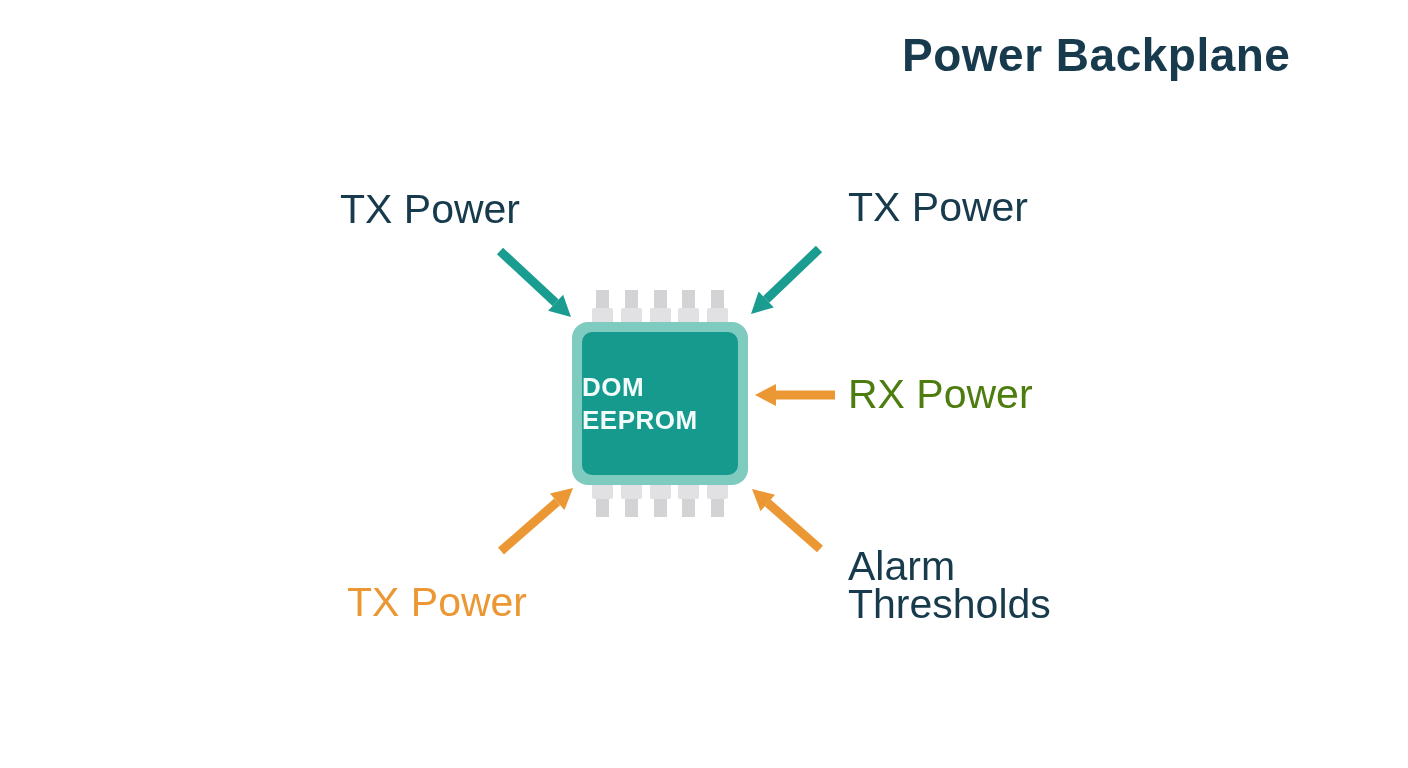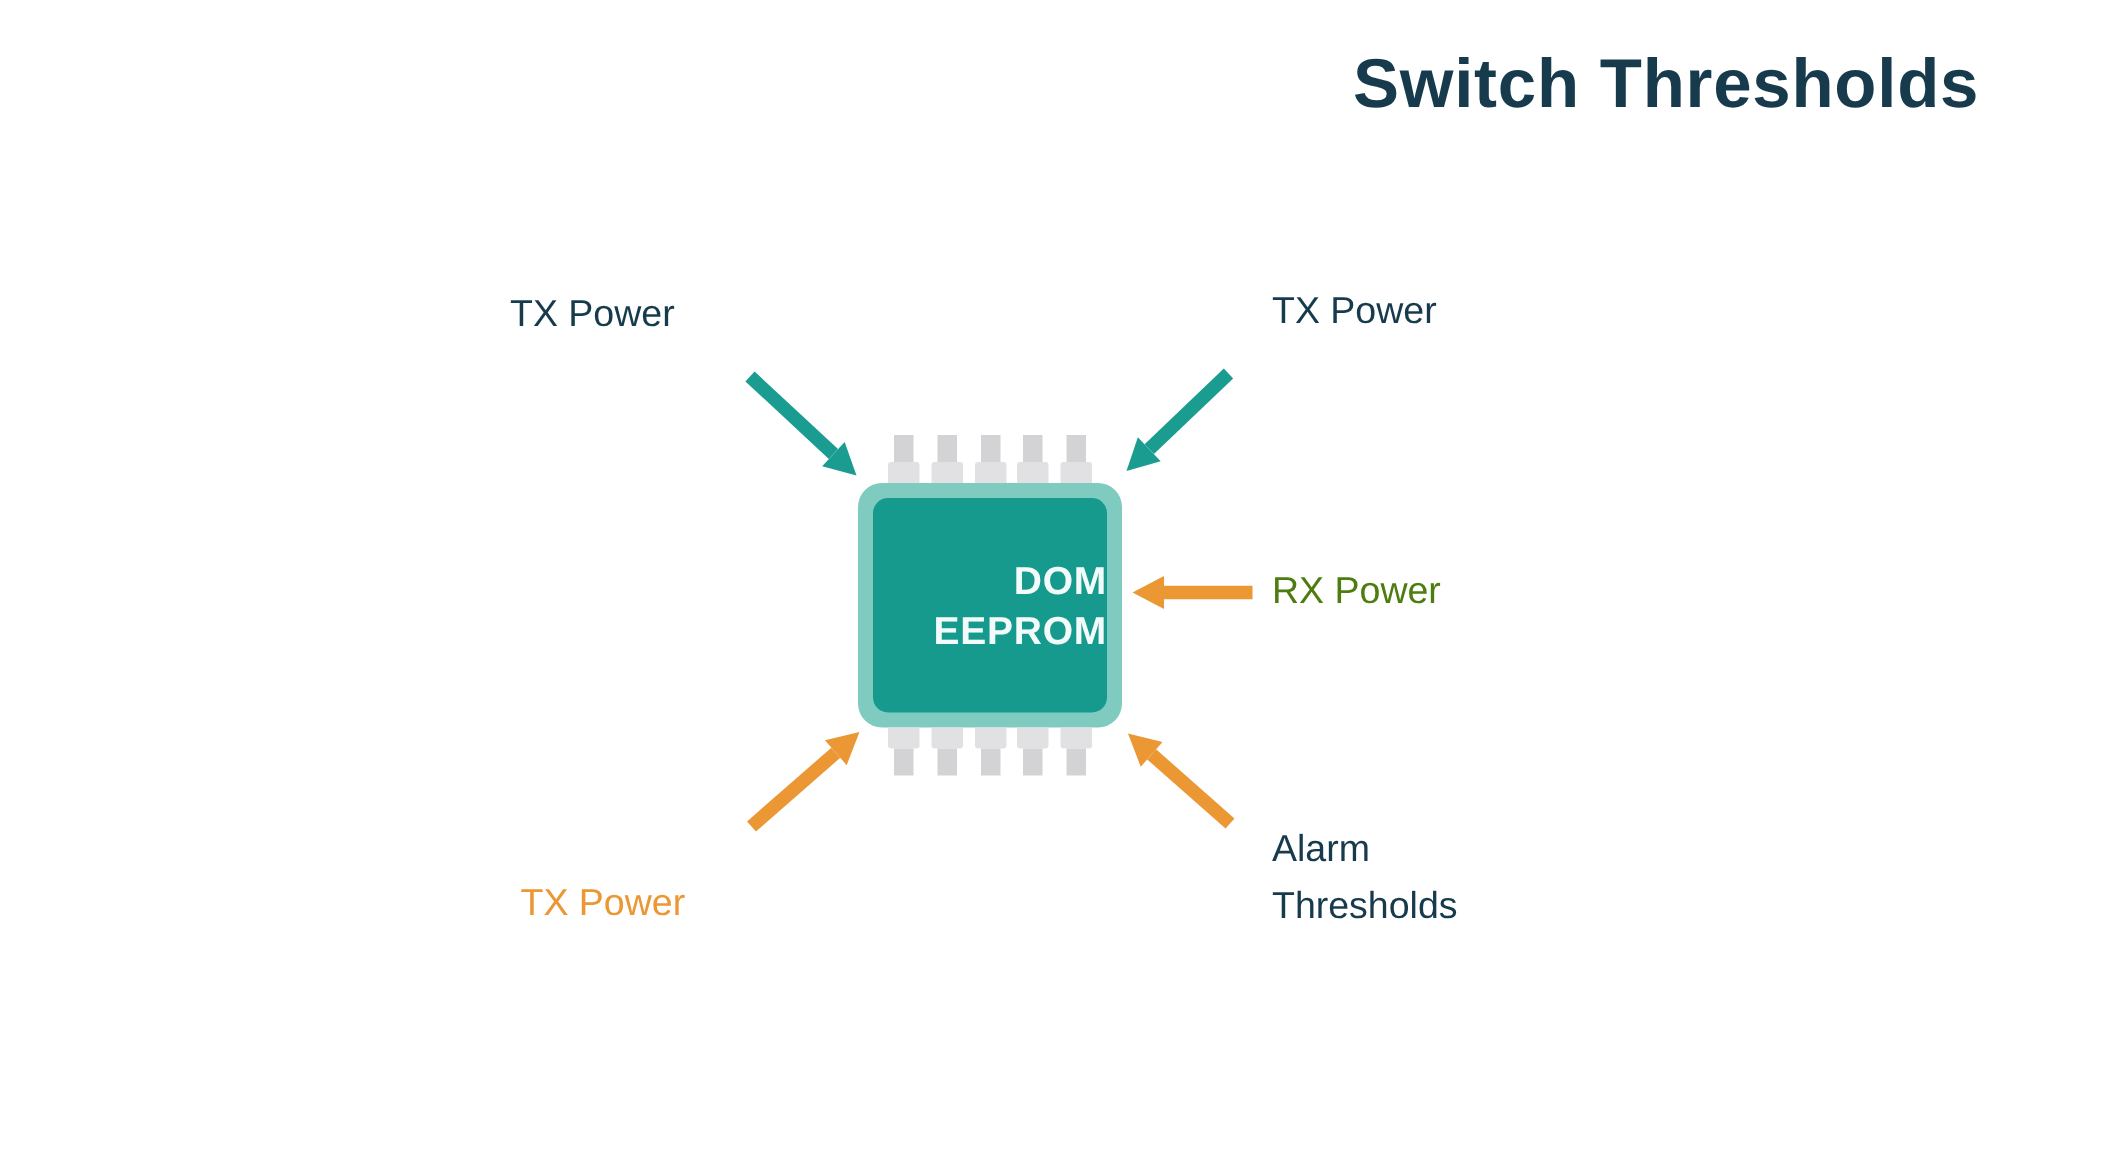--- a/index.html
+++ b/index.html
@@ -5,21 +5,21 @@
   html,body{margin:0;padding:0;background:#ffffff;}
   .canvas{
     position:relative;width:1408px;height:768px;overflow:hidden;
     background:#ffffff;font-family:"Liberation Sans", sans-serif;
   }
   .title{
     position:absolute;left:902px;top:28px;width:460px;
     font-size:46px;font-weight:700;letter-spacing:0.5px;
   }
   .label{
-    position:absolute;font-size:25px;font-weight:400;line-height:38px;
+    position:absolute;font-size:41px;font-weight:400;line-height:38px;
     white-space:pre-line;
   }
   .lbl-tx-top-left{left:340px;top:190px;}
   .lbl-tx-top-right{left:848px;top:188px;}
   .lbl-rx-right{left:848px;top:375px;}
   .lbl-tx-bottom-left{left:347px;top:583px;}
   .lbl-alarm{left:848px;top:547px;}
   .chip{
     position:absolute;left:572px;top:290px;width:176px;height:226px;
   }
@@ -32,34 +32,34 @@
   .pin{display:flex;flex-direction:column;align-items:center;}
   .pin .stem{width:13px;height:18px;}
   .pin .cap{width:21px;height:14px;border-radius:2px 2px 0 0;}
   .pin-row.bottom .pin .cap{border-radius:0 0 2px 2px;}
   .chip-body{
     position:absolute;left:0;top:32px;width:176px;height:163px;
     border-radius:16px;box-sizing:border-box;padding:10px;
   }
   .chip-inner{
     width:100%;height:100%;border-radius:10px;
-    display:flex;flex-direction:column;align-items:flex-end;justify-content:center;
+    display:flex;flex-direction:column;align-items:flex-start;justify-content:center;
   }
   .chip-label{
     font-size:26px;font-weight:700;line-height:33px;text-align:center;
     letter-spacing:0.5px;
   }
   .arrows-layer{position:absolute;left:0;top:0;width:1408px;height:768px;pointer-events:none;}
 </style>
 </head>
 <body>
 
 <div class="canvas">
 
-  <div class="title" style="color: rgb(23, 59, 77);">Switch Thresholds</div>
+  <div class="title" style="color: rgb(23, 59, 77);">Power Backplane</div>
 
   <div class="label lbl-tx-top-left" style="color: rgb(23, 59, 77);">TX Power</div>
   <div class="label lbl-tx-top-right" style="color: rgb(23, 59, 77);">TX Power</div>
   <div class="label lbl-rx-right" style="color: #4d7c0f;">RX Power</div>
   <div class="label lbl-tx-bottom-left" style="color: rgb(235, 151, 51);">TX Power</div>
   <div class="label lbl-alarm" style="color: rgb(23, 59, 77);">Alarm
 Thresholds</div>
 
   <div class="chip">
     <div class="pin-row top">

